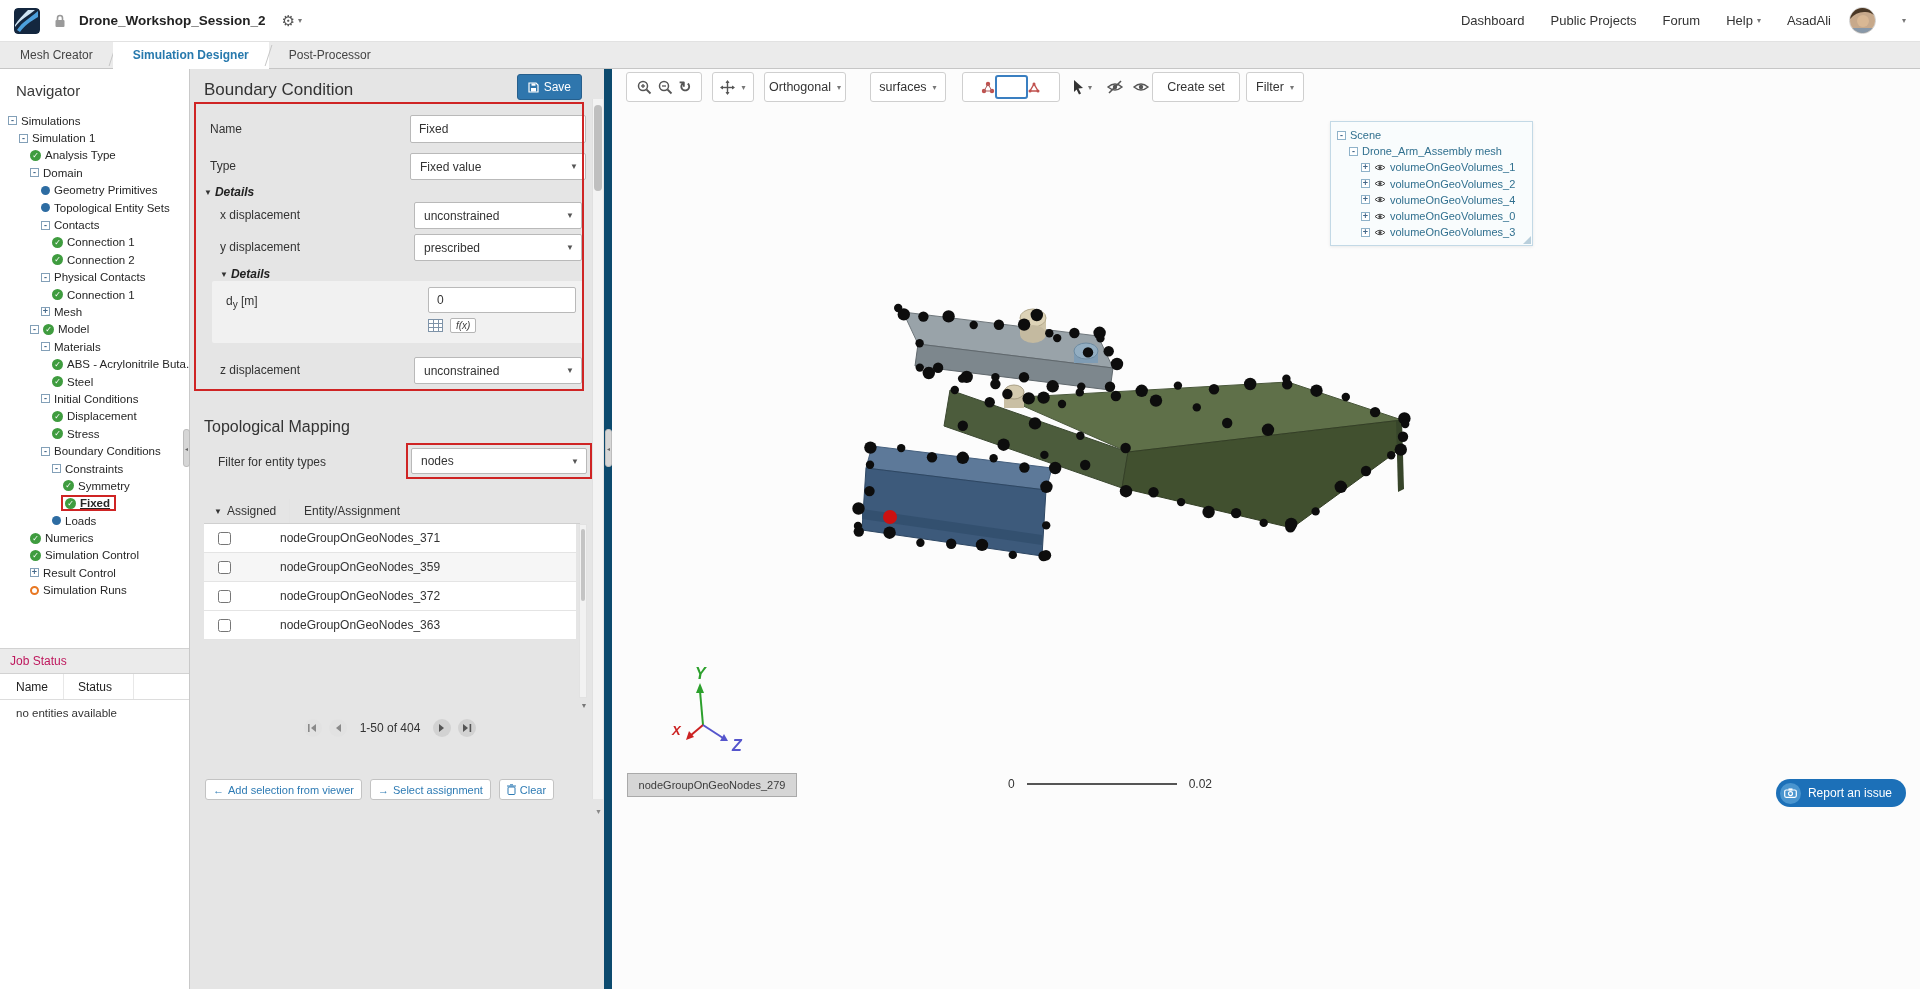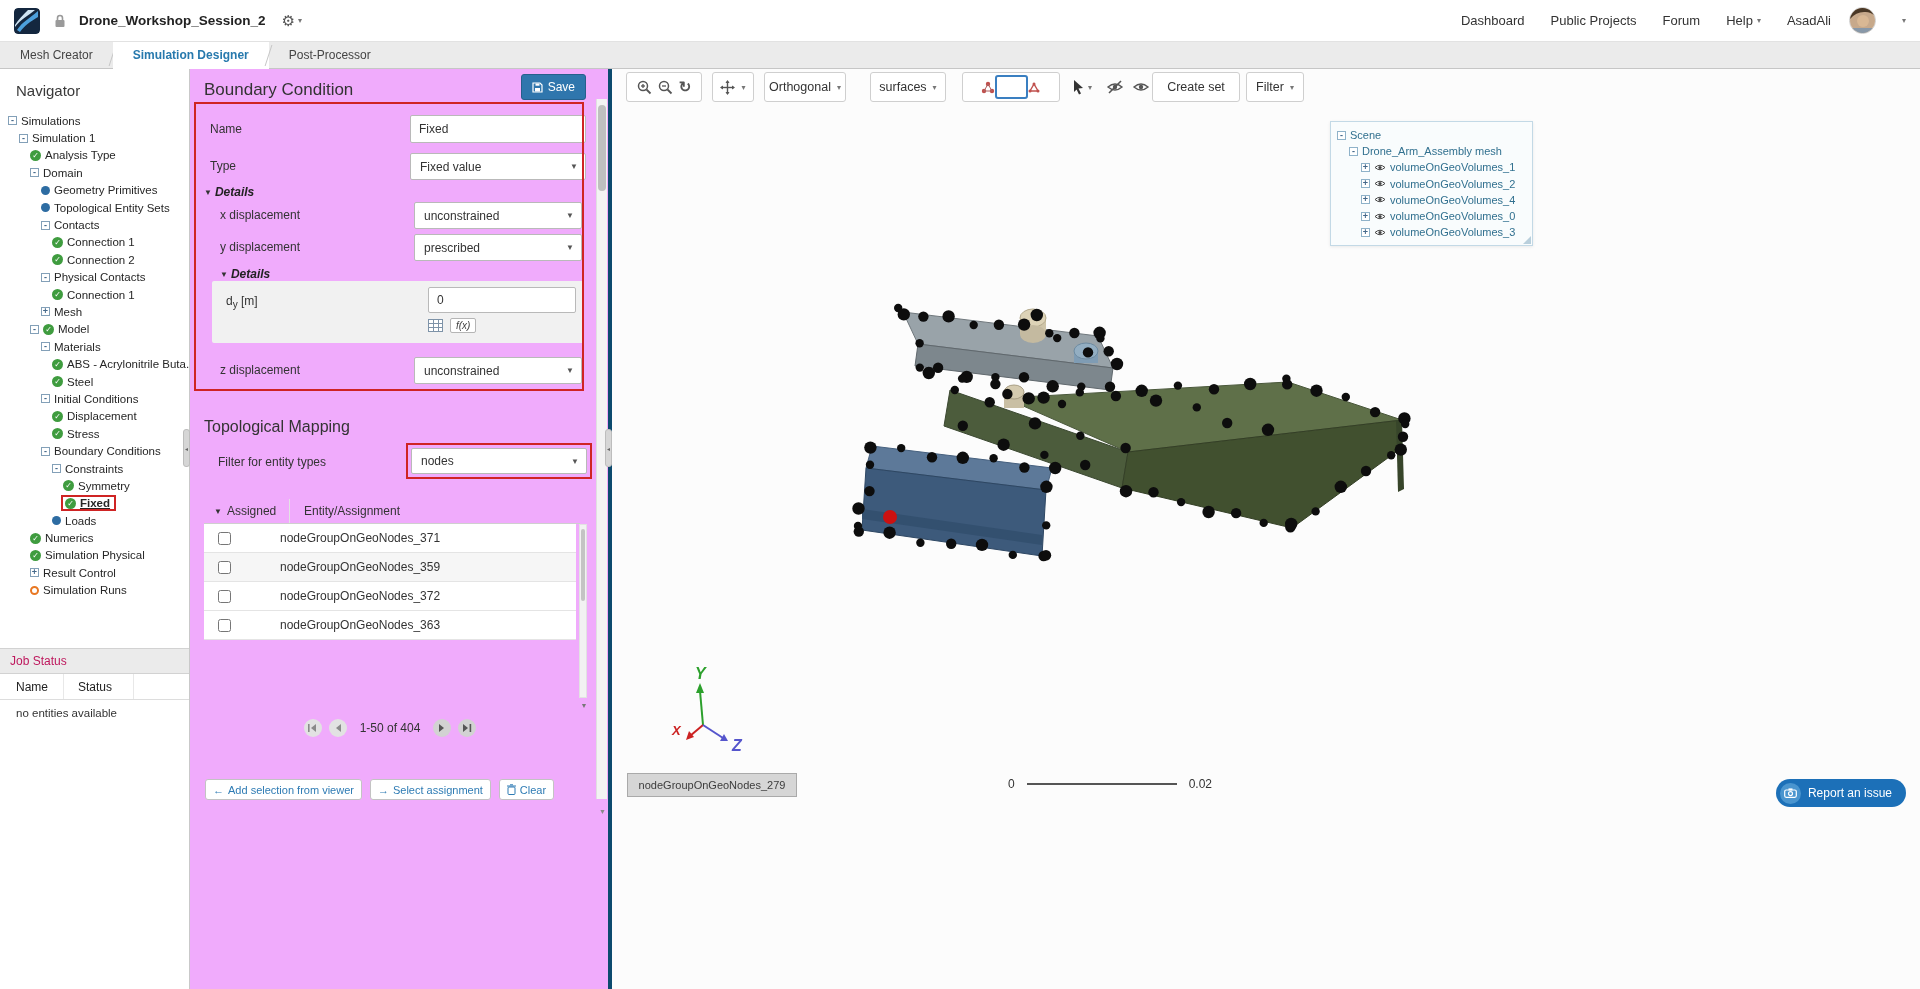--- a/index.html
+++ b/index.html
@@ -19,21 +19,21 @@
 
 
 .tabbar{position:absolute;left:0;top:42px;width:1920px;height:27px;background:#ebebeb;border-bottom:1px solid #c6c6c6;display:flex;z-index:40}
 .tab{position:relative;height:27px;line-height:26px;padding:0 20px;font-size:12px;color:#444;cursor:pointer}
 .tab:not(:last-child)::after{content:"";position:absolute;right:0;top:3px;bottom:3px;width:1px;background:#c6c6c6;transform:skewX(-18deg)}
 .tab.active{background:#fff;color:#2779ad;font-weight:bold}
 
 
 .main{position:absolute;left:0;top:69px;width:1920px;height:920px}
 .sidebar{position:absolute;left:0;top:0;width:190px;height:920px;background:#fff;border-right:1px solid #c9c9c9}
-.panel{position:absolute;left:190px;top:0;width:422px;height:920px;background:#f0abfc;border-right:4px solid #0c4a6e}
+.panel{position:absolute;left:190px;top:0;width:422px;height:920px;background:#e5e5e5;border-right:8px solid #0c4a6e}
 .viewer{position:absolute;left:612px;top:0;width:1308px;height:920px;background:#fcfcfc;overflow:hidden}
 
 
 .nav-title{padding:13px 16px 9px;font-size:15px;color:#3a3a3a}
 .tree{padding-top:4px}
 .tree-row{display:flex;align-items:center;height:17.4px;font-size:11.5px;color:#262626;cursor:pointer;white-space:nowrap}
 .exp{width:9px;height:9px;border:1px solid #83a0b8;background:#fff;color:#44688a;font-size:9px;line-height:6px;text-align:center;margin-right:4px;flex:0 0 auto;font-weight:bold}
 .ticon{flex:0 0 auto;margin-right:4px}
 .ticon.check{width:11px;height:11px;border-radius:50%;background:#3f9c3f;color:#fff;font-size:8px;line-height:11px;text-align:center}
 .ticon.dot{width:9px;height:9px;border-radius:50%;background:#2d6ca2}
@@ -307,21 +307,21 @@
           </div>
           <div class="tree-row" style="padding-left: 30px;">
             <span style="display: flex; align-items: center;">
               <span class="ticon check">✓</span>
               <span class="tlabel">Numerics</span>
             </span>
           </div>
           <div class="tree-row" style="padding-left: 30px;">
             <span style="display: flex; align-items: center;">
               <span class="ticon check">✓</span>
-              <span class="tlabel">Simulation Physical</span>
+              <span class="tlabel">Simulation Control</span>
             </span>
           </div>
           <div class="tree-row" style="padding-left: 30px;">
             <span class="exp">+</span>
             <span style="display: flex; align-items: center;">
               <span class="tlabel">Result Control</span>
             </span>
           </div>
           <div class="tree-row" style="padding-left: 30px;">
             <span style="display: flex; align-items: center;">

